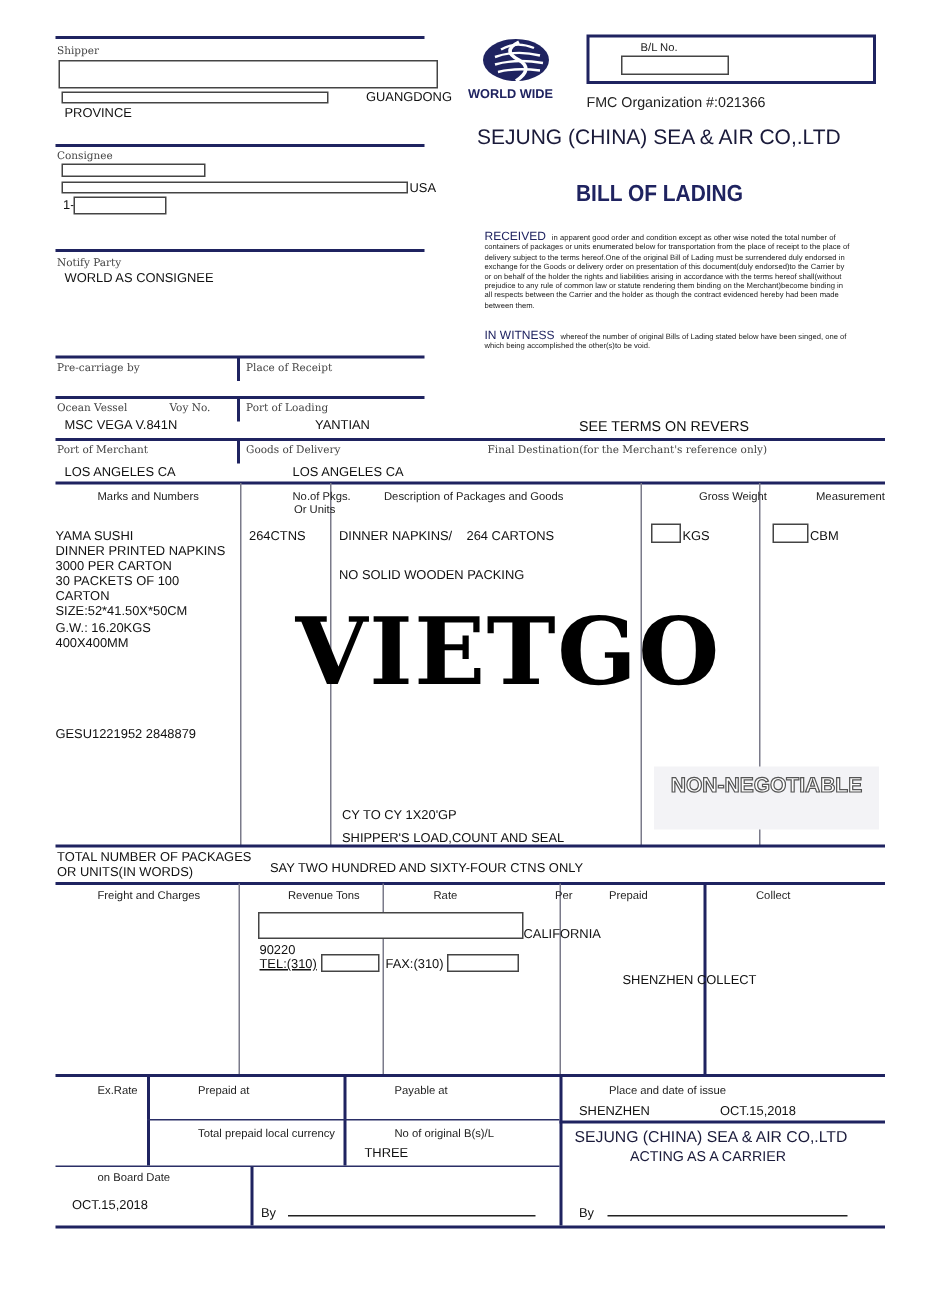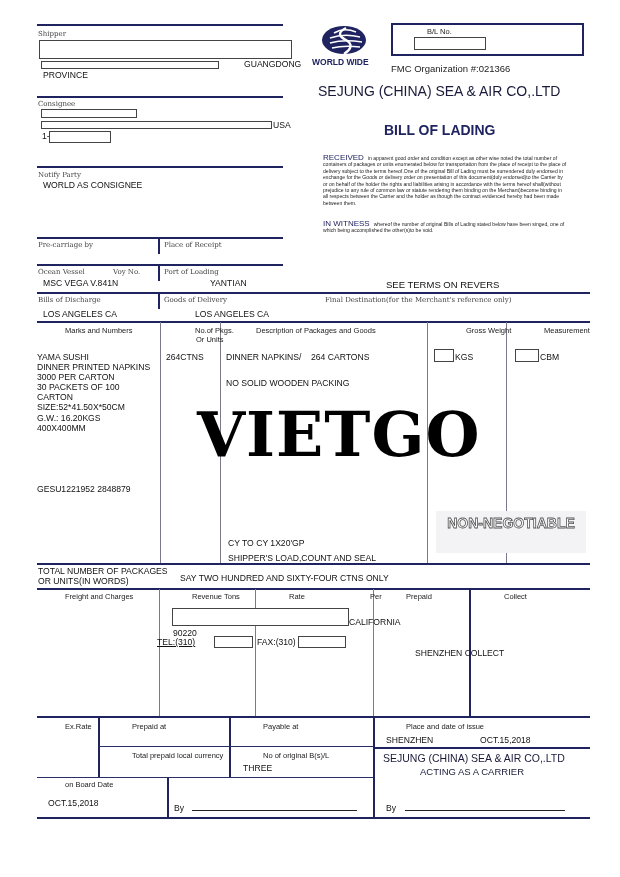--- a/index.html
+++ b/index.html
@@ -75,21 +75,21 @@
 <div class="vl dark" style="left:158px;top:265px;height:16px;"></div>
 <div class="lbl-mono" style="left:38px;top:268px;">Ocean Vessel</div>
 <div class="lbl-mono" style="left:113px;top:268px;">Voy No.</div>
 <div class="val" style="left:43px;top:278px;">MSC VEGA V.841N</div>
 <div class="lbl-mono" style="left:164px;top:268px;">Port of Loading</div>
 <div class="val" style="left:210px;top:278px;">YANTIAN</div>
 <div class="val" style="left:386px;top:279px;font-size:9.5px;">SEE TERMS ON REVERS</div>
 
 <div class="hl" style="left:37px;top:292px;width:553px;"></div>
 <div class="vl dark" style="left:158px;top:293px;height:16px;"></div>
-<div class="lbl-mono" style="left:38px;top:296px;">Bills of Discharge</div>
+<div class="lbl-mono" style="left:38px;top:296px;">Port of Merchant</div>
 <div class="val" style="left:43px;top:309px;">LOS ANGELES CA</div>
 <div class="lbl-mono" style="left:164px;top:296px;">Goods of Delivery</div>
 <div class="val" style="left:195px;top:309px;">LOS ANGELES CA</div>
 <div class="lbl-mono" style="left:313px;top:296px;margin-left:12px;">Final Destination(for the Merchant's reference only)</div>
 
 <div class="hl" style="left:37px;top:321px;width:553px;"></div>
 <div class="vl" style="left:160px;top:322px;height:242px;"></div>
 <div class="vl" style="left:220px;top:322px;height:242px;"></div>
 <div class="vl" style="left:427px;top:322px;height:242px;"></div>
 <div class="vl" style="left:506px;top:322px;height:242px;"></div>
@@ -145,21 +145,21 @@
 <div class="lbl" style="left:37px;top:592px;">Freight and Charges</div>
 <div class="lbl" style="left:164px;top:592px;">Revenue Tons</div>
 <div class="lbl" style="left:261px;top:592px;">Rate</div>
 <div class="lbl" style="left:342px;top:592px;">Per</div>
 <div class="lbl" style="left:378px;top:592px;">Prepaid</div>
 <div class="lbl" style="left:476px;top:592px;">Collect</div>
 
 <div class="box" style="left:172px;top:608px;width:177px;height:18px;"></div>
 <div class="val" style="left:349px;top:617px;">CALIFORNIA</div>
 <div class="val" style="left:173px;top:628px;">90220</div>
-<div class="val" style="left:157px;top:637px;text-decoration:underline;">TEL:(310)</div>
+<div class="val" style="left:173px;top:637px;text-decoration:underline;">TEL:(310)</div>
 <div class="box" style="left:214px;top:636px;width:39px;height:12px;"></div>
 <div class="val" style="left:257px;top:637px;">FAX:(310)</div>
 <div class="box" style="left:298px;top:636px;width:48px;height:12px;"></div>
 <div class="val" style="left:415px;top:648px;">SHENZHEN COLLECT</div>
 
 <div class="hl" style="left:37px;top:716px;width:553px;"></div>
 <div class="vl dark" style="left:98px;top:717px;height:60px;"></div>
 <div class="vl dark" style="left:229px;top:717px;height:60px;"></div>
 <div class="vl dark" style="left:373px;top:717px;height:100px;"></div>
 <div class="vl dark" style="left:167px;top:778px;height:39px;"></div>

